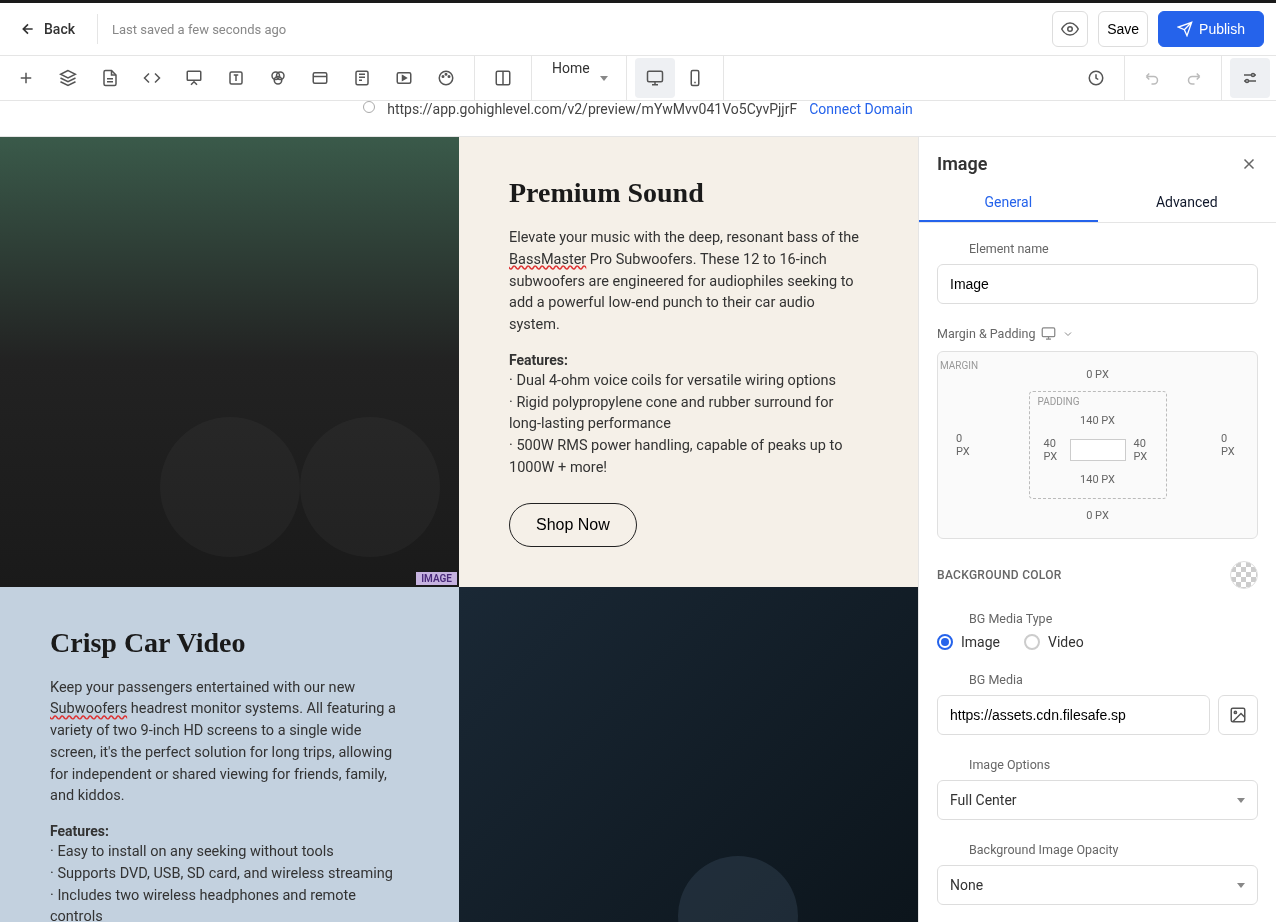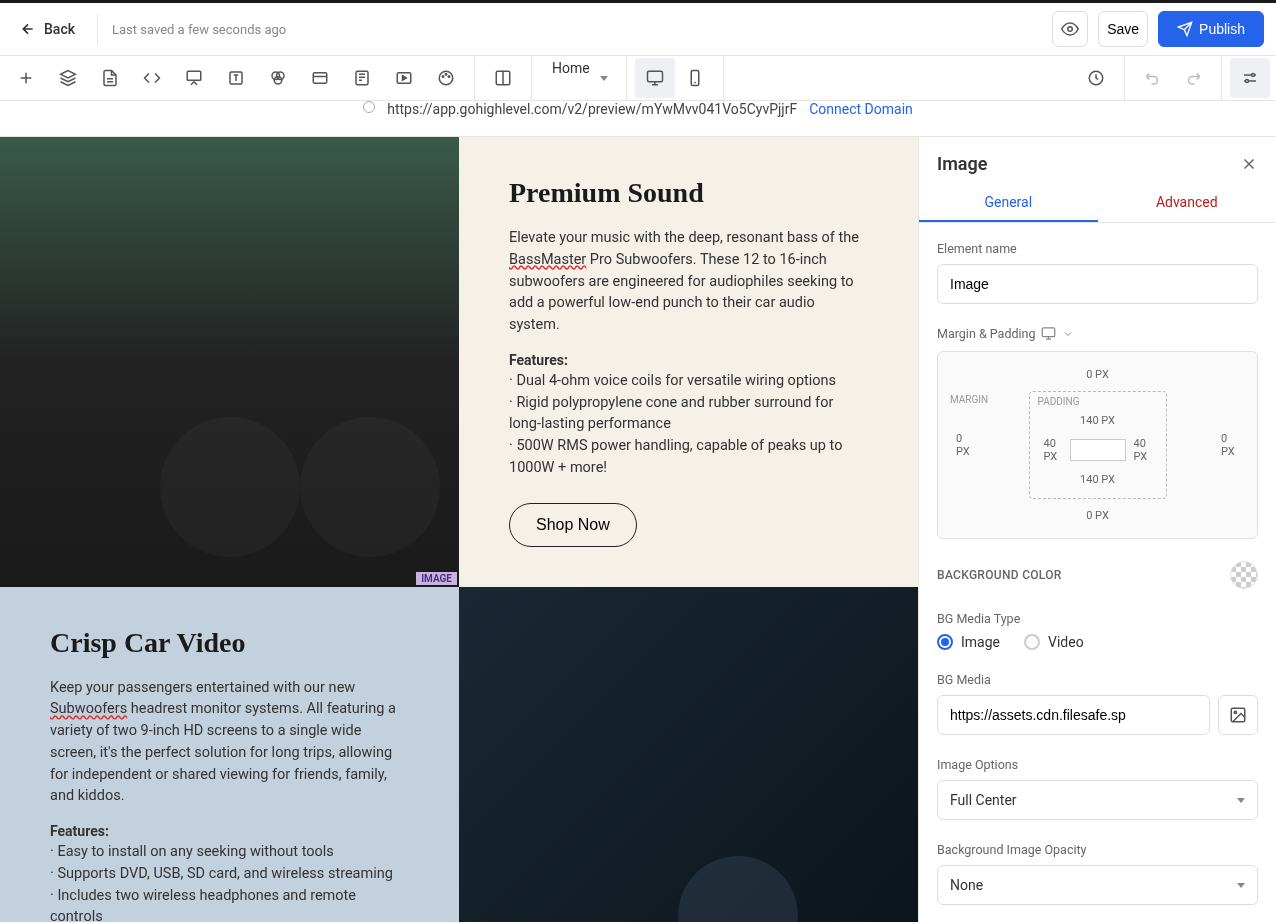--- a/index.html
+++ b/index.html
@@ -49,31 +49,31 @@
 .feature-line { font-size: 14.5px; line-height: 1.5; }
 .shop-btn { margin-top: 24px; padding: 12px 26px; border: 1.5px solid #222; border-radius: 999px; background: transparent; font-size: 16px; font-weight: 500; cursor: pointer; }
 .underline-red { text-decoration: underline; text-decoration-color: #d33; text-decoration-style: wavy; }
 
 
 .sidebar { width: 358px; border-left: 1px solid #e5e5e5; display: flex; flex-direction: column; overflow: hidden; }
 .sidebar-header { display: flex; align-items: center; justify-content: space-between; padding: 16px 18px 10px 18px; }
 .sidebar-title { font-size: 18px; font-weight: 600; }
 .close-x { cursor: pointer; color: #666; font-size: 18px; }
 .tabs { display: flex; border-bottom: 1px solid #e5e5e5; }
-.tab { flex: 1; text-align: center; padding: 10px 0; font-size: 14px; cursor: pointer; color: #b91c1c; }
+.tab { flex: 1; text-align: center; padding: 10px 0; font-size: 14px; cursor: pointer; color: #0f172a; }
 .tab.active { color: #2563eb; border-bottom: 2px solid #2563eb; }
 .sidebar-body { flex: 1; overflow-y: auto; padding: 18px; }
-.field-label { font-size: 12.5px; color: #666; margin-bottom: 8px; }
+.field-label { font-size: 12.5px; color: #666; margin-bottom: 8px; margin-left: 32px; }
 .text-input { width: 100%; height: 40px; padding: 0 12px; border: 1px solid #ddd; border-radius: 6px; font-size: 14px; }
 .field-block { margin-bottom: 22px; }
 .section-heading { font-size: 12px; letter-spacing: 0.3px; color: #666; font-weight: 500; margin-bottom: 10px; }
 .mp-row { display: flex; align-items: center; gap: 6px; margin-bottom: 10px; }
 
 .box-model { border: 1px solid #e0e0e0; border-radius: 6px; padding: 12px; background: #fafafa; position: relative; }
-.bm-label { font-size: 10px; color: #999; position: absolute; top: 8px; left: 12px; margin-top: 34px; }
+.bm-label { font-size: 10px; color: #999; position: absolute; top: 8px; left: 2px; }
 .bm-val { font-size: 11px; color: #666; padding: 4px 6px; }
 .bm-inner { border: 1px dashed #bbb; border-radius: 4px; padding: 8px; margin: 4px 18px; flex: 1; position: relative; }
 .bm-inner-label { font-size: 10px; color: #999; position: absolute; top: 4px; left: 8px; }
 .bm-center { width: 56px; height: 22px; border: 1px solid #ccc; background: #fff; margin: 6px auto; }
 .bm-grid { display: grid; grid-template-columns: 30px 1fr 30px; grid-template-rows: auto auto auto; align-items: center; justify-items: center; gap: 2px; }
 .bm-inner-grid { display: grid; grid-template-columns: 30px 1fr 30px; grid-template-rows: auto auto auto; align-items: center; justify-items: center; gap: 2px; padding-top: 10px; }
 
 .bg-color-row { display: flex; align-items: center; justify-content: space-between; }
 .checker-swatch { width: 28px; height: 28px; border-radius: 50%; background-image: linear-gradient(45deg, #ccc 25%, transparent 25%), linear-gradient(-45deg, #ccc 25%, transparent 25%), linear-gradient(45deg, transparent 75%, #ccc 75%), linear-gradient(-45deg, transparent 75%, #ccc 75%); background-size: 10px 10px; background-position: 0 0, 0 5px, 5px -5px, -5px 0px; border: 1px solid #ddd; }
 .radio-row { display: flex; gap: 24px; margin-top: 6px; }

